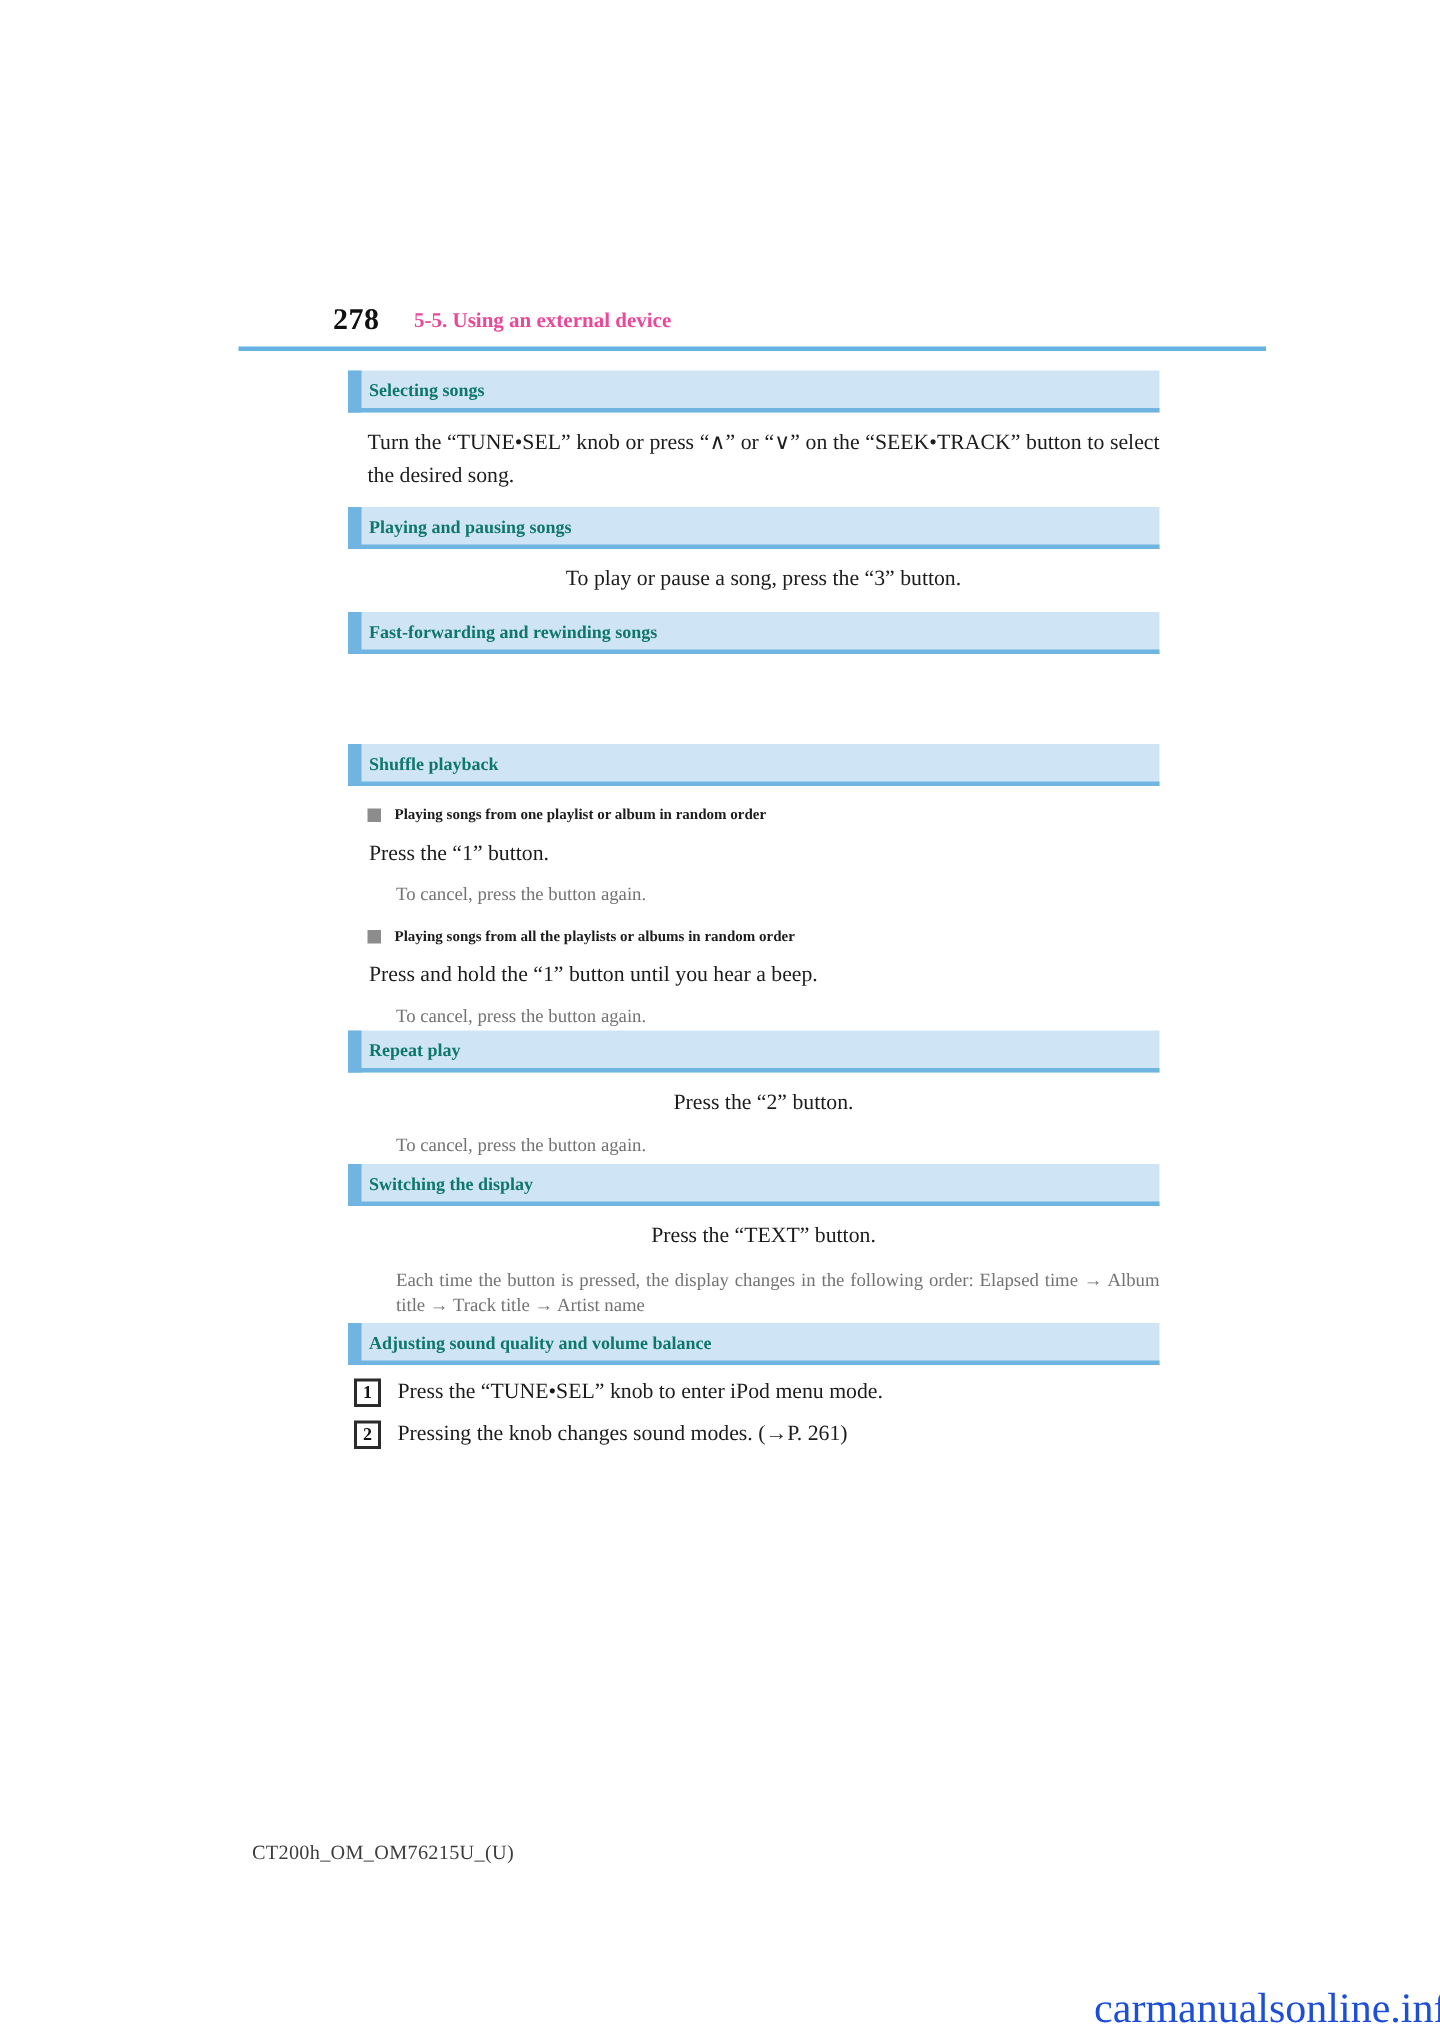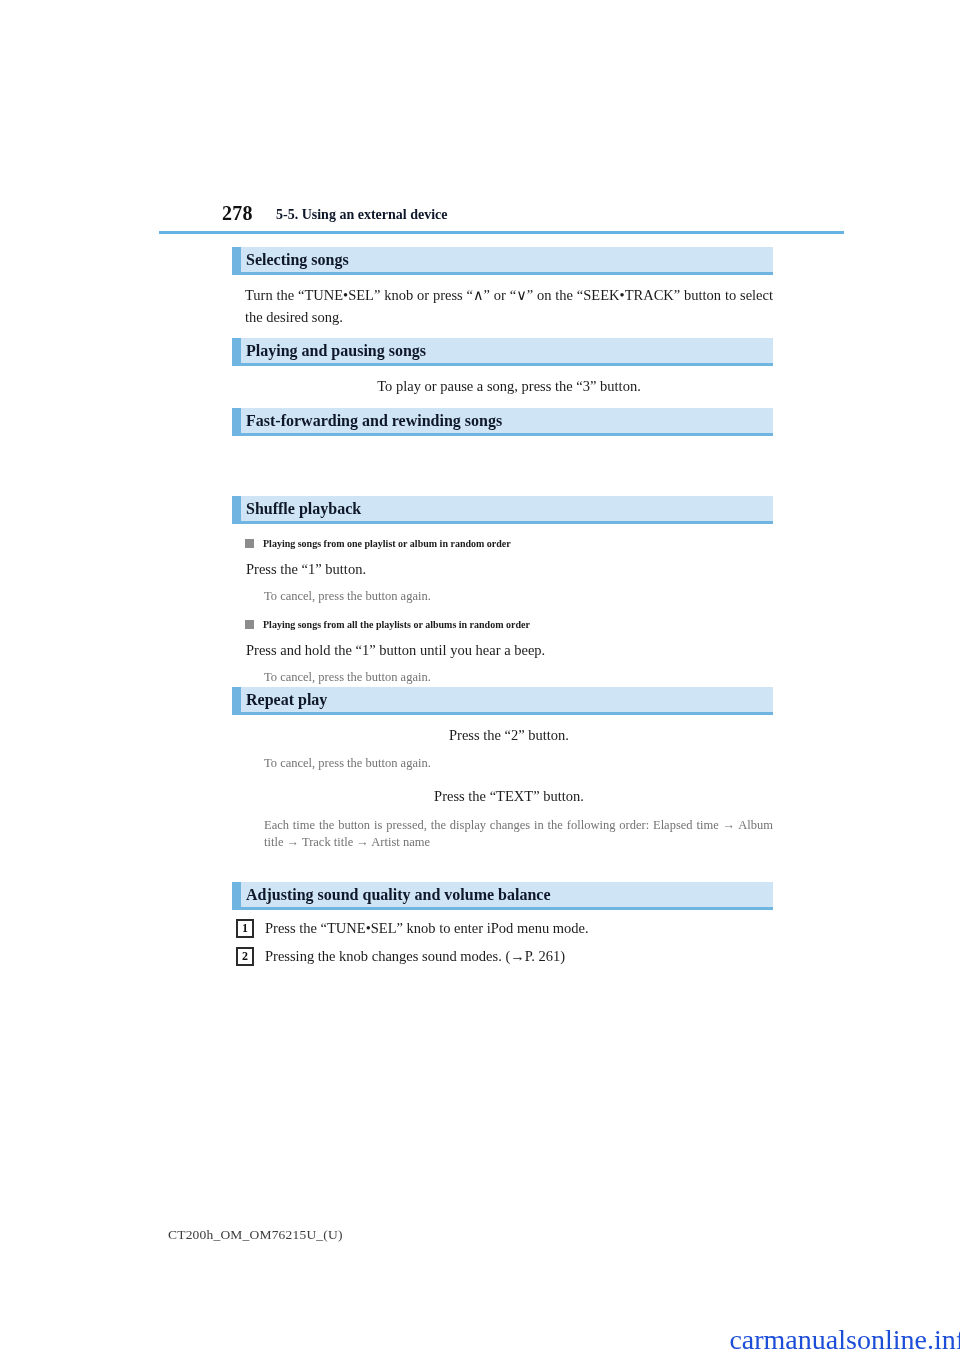--- a/index.html
+++ b/index.html
@@ -12,34 +12,34 @@
     overflow:hidden;
     margin-left:21px;
   }
   
   .hdr-num {
     position:absolute; left:201px; top:202px;
     font-size:20px; font-weight:bold; letter-spacing:0.3px; color:#111;
   }
   .hdr-chapter {
     position:absolute; left:255px; top:207px;
-    font-size:14px; font-weight:600; color:#0f172a;
+    font-size:14px; font-weight:600; color:#ec4899;
   }
   .hdr-rule {
     position:absolute; left:138px; top:231px;
     width:685px; height:3px; background:#66b2e2;
   }
   
   section { position:absolute; left:211px; width:541px; }
   .bar {
     position:relative;
     background:#cfe5f5;
     border-bottom:3px solid #70b4e1;
     padding:3px 6px 2px 14px;
-    font-size:16px; font-weight:bold; line-height:20px; color:#0f172a;
+    font-size:12px; font-weight:bold; line-height:20px; color:#0f766e;
     box-sizing:border-box;
   }
   .bar::before {
     content:""; position:absolute; left:0; top:0; bottom:-3px;
     width:9px; background:#70b4e1;
   }
   .body-text {
     margin:10px 0 0 13px;
     font-size:14.5px; line-height:21.5px;
     text-align:justify;
@@ -127,20 +127,21 @@
     <div class="note">To cancel, press the button again.</div>
   </section>
 
   <section style="top:687px">
     <div class="bar">Repeat play</div>
     <div class="body-text single">Press the “2” button.</div>
     <div class="note">To cancel, press the button again.</div>
   </section>
 
   <section style="top:776px">
+    <div class="bar">Switching the display</div>
     <div class="body-text single">Press the “TEXT” button.</div>
     <div class="note justify">Each time the button is pressed, the display changes in the following order: Elapsed time → Album title → Track title → Artist name</div>
   </section>
 
   <section style="top:882px">
     <div class="bar">Adjusting sound quality and volume balance</div>
 
     <div class="step-row">
       <span class="step-badge">1</span>
       <span>Press the “TUNE•SEL” knob to enter iPod menu mode.</span>

